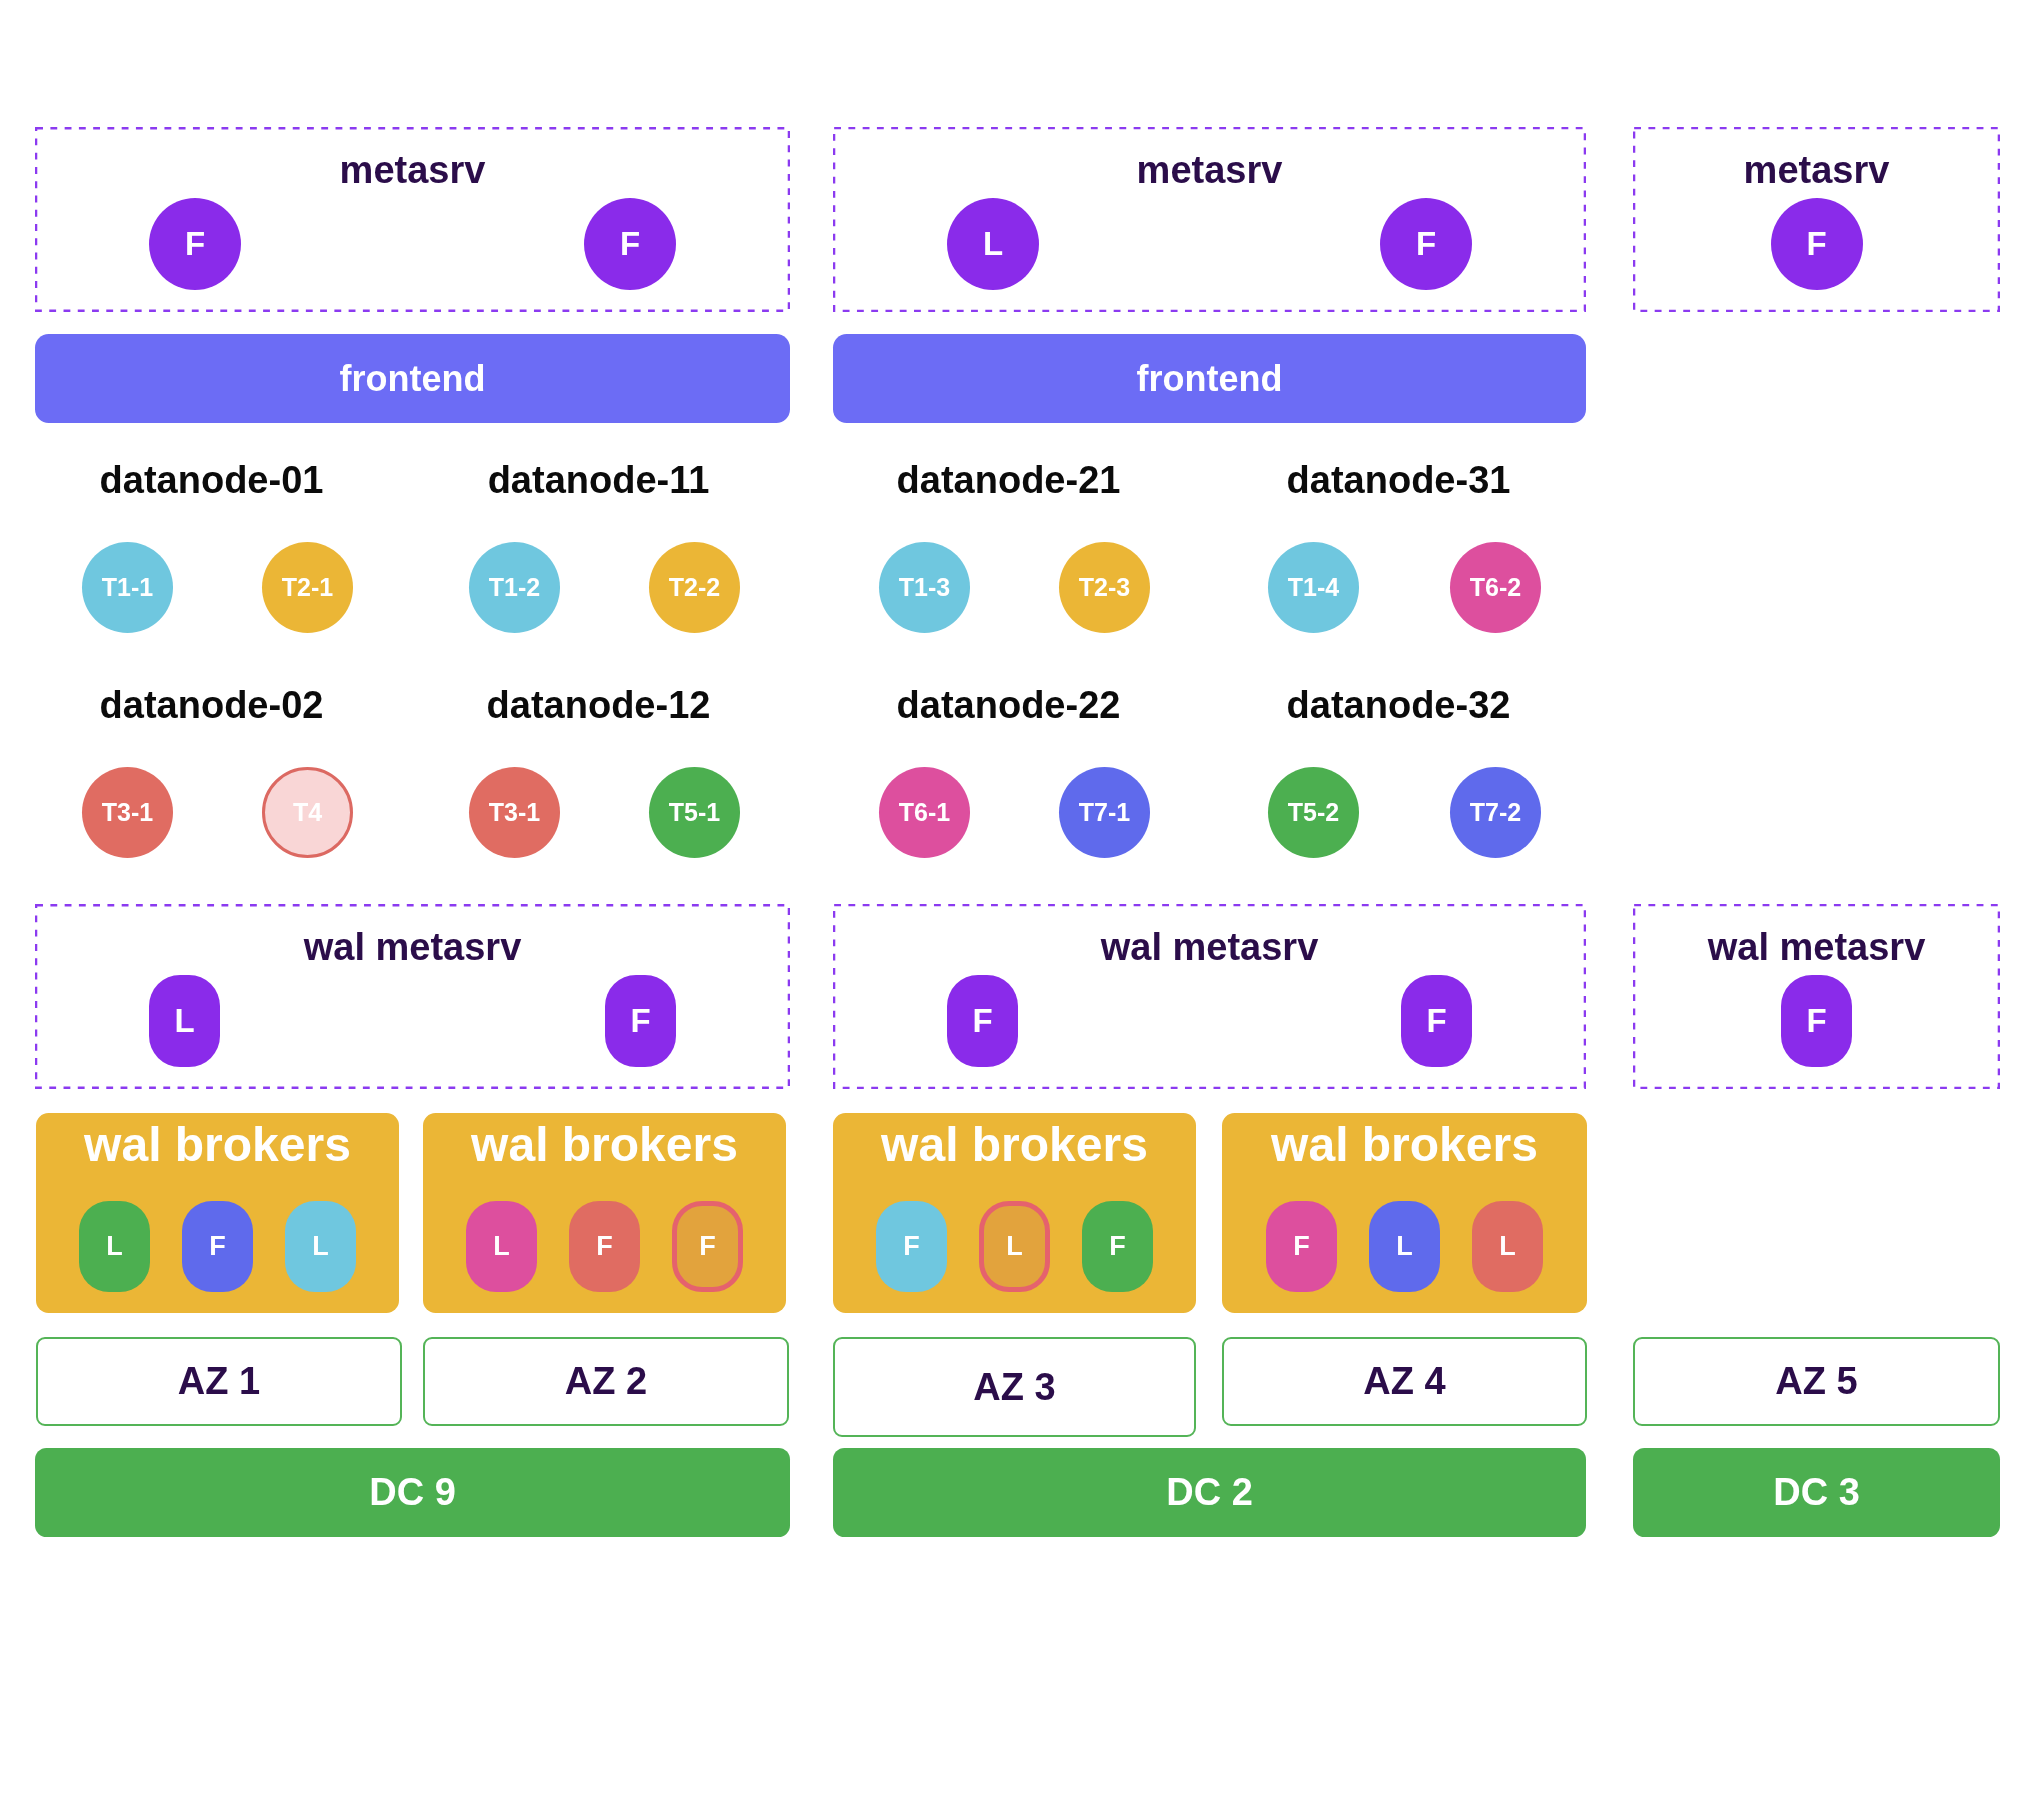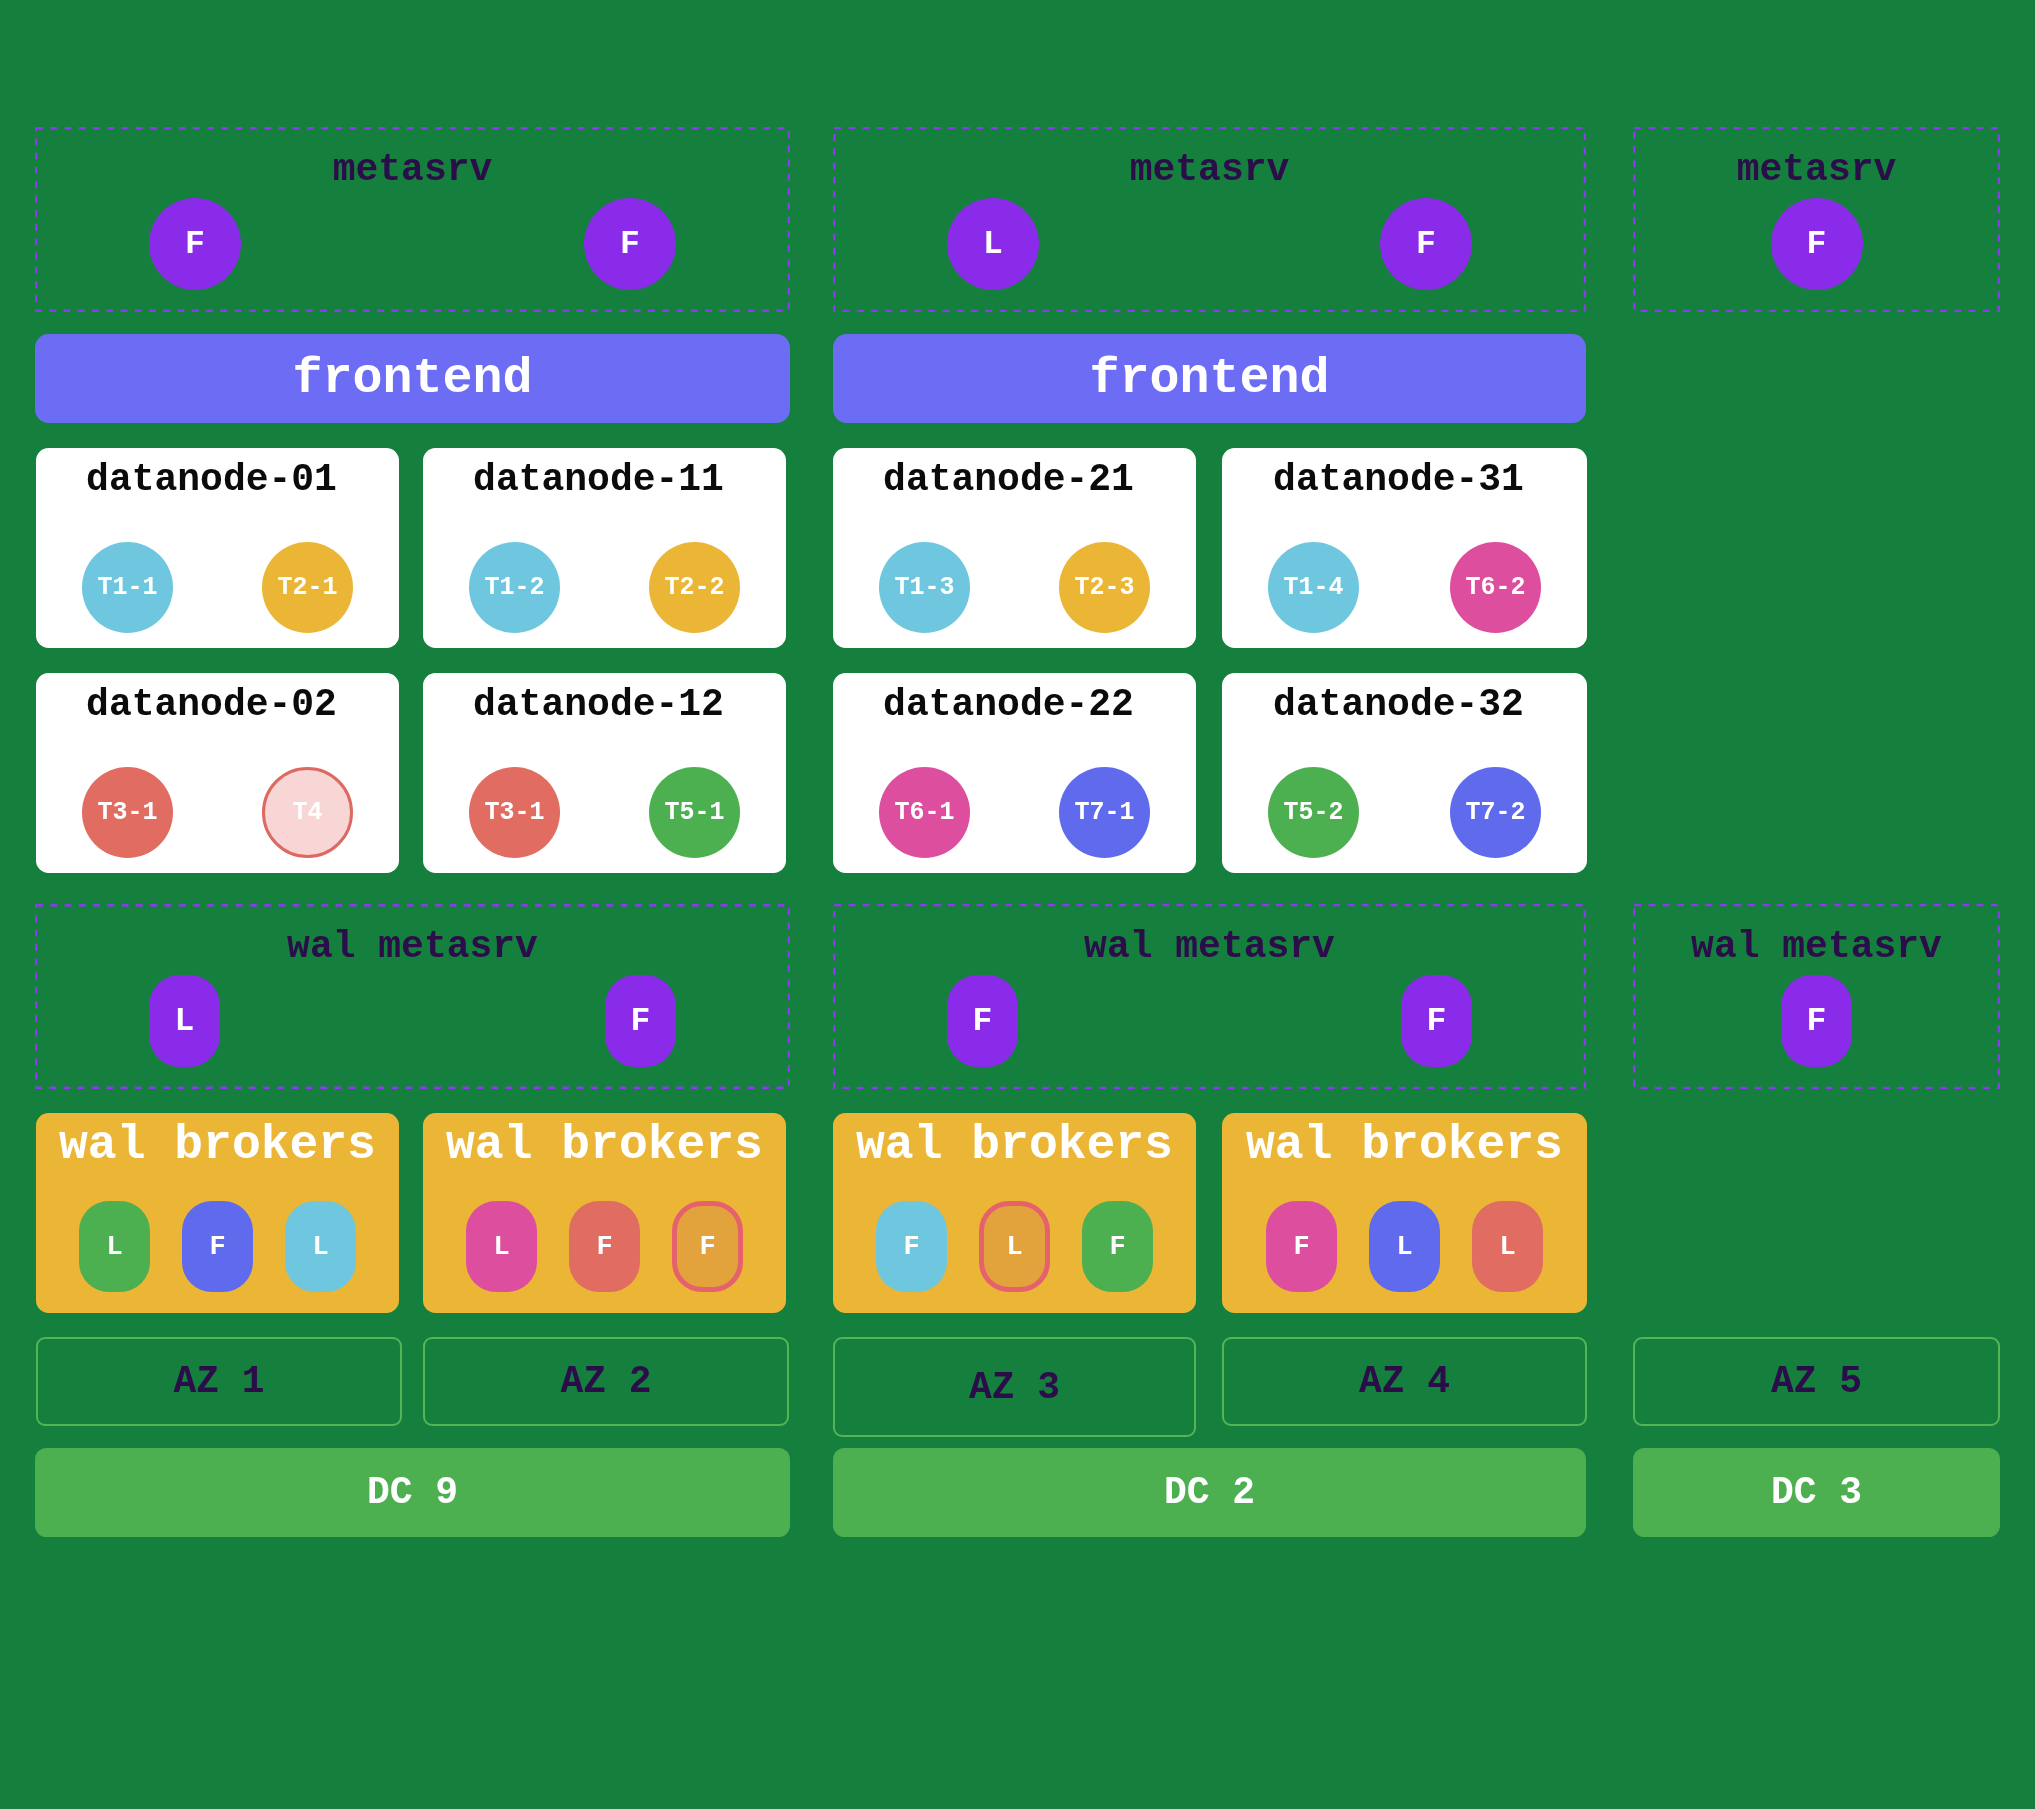--- a/index.html
+++ b/index.html
@@ -1,38 +1,38 @@
 <!DOCTYPE html>
 <html style="font-size:9px"><head>
 <meta charset="utf-8">
 <style>
   html,body{margin:0;padding:0;background:#000;}
-  .stage{position:relative;width:2035px;height:1809px;background:#15803d;overflow:hidden;
-         font-family:Liberation Mono, monospace;}
+  .stage{position:relative;width:2035px;height:1809px;background:#ffffff;overflow:hidden;
+         font-family:Liberation Sans, sans-serif;}
   .stage *{box-sizing:border-box;}
 
   
   .dashed-box{position:absolute;}
   .dash-svg{position:absolute;left:0;top:0;}
   .dashed-title{position:absolute;top:20.5px;left:0;right:0;text-align:center;
                 font-size:38px;font-weight:bold;line-height:44px;color:#2B0D4A;}
   .node-row{position:absolute;left:0;right:0;bottom:22px;display:flex;
             justify-content:space-between;padding:0 114px;}
   .node-row.single{justify-content:center;}
   .meta-node{width:92px;height:92px;border-radius:50%;background:#8A2BEA;
              display:flex;align-items:center;justify-content:center;
              color:#fff;font-size:33px;font-weight:bold;}
   .meta-pill{width:71px;height:92px;border-radius:31px;background:#8A2BEA;
              display:flex;align-items:center;justify-content:center;
              color:#fff;font-size:33px;font-weight:bold;}
 
   
   .frontend{position:absolute;background:#6C6CF5;border-radius:13.7px;
             display:flex;align-items:center;justify-content:center;
-            color:#fff;font-size:50px;font-weight:bold;}
+            color:#fff;font-size:36px;font-weight:bold;}
 
   
   .dn{position:absolute;background:#fff;border-radius:12.5px;}
   .dn-title{position:absolute;top:10.3px;left:0;right:12px;text-align:center;
             font-size:38px;font-weight:bold;line-height:44px;color:#0b0b0b;}
   .region-row{position:absolute;left:0;right:0;bottom:15.4px;display:flex;
               justify-content:space-between;padding:0 46px;}
   .region{width:91px;height:91px;border-radius:50%;
           display:flex;align-items:center;justify-content:center;
           color:#fff;font-size:25px;font-weight:bold;}

